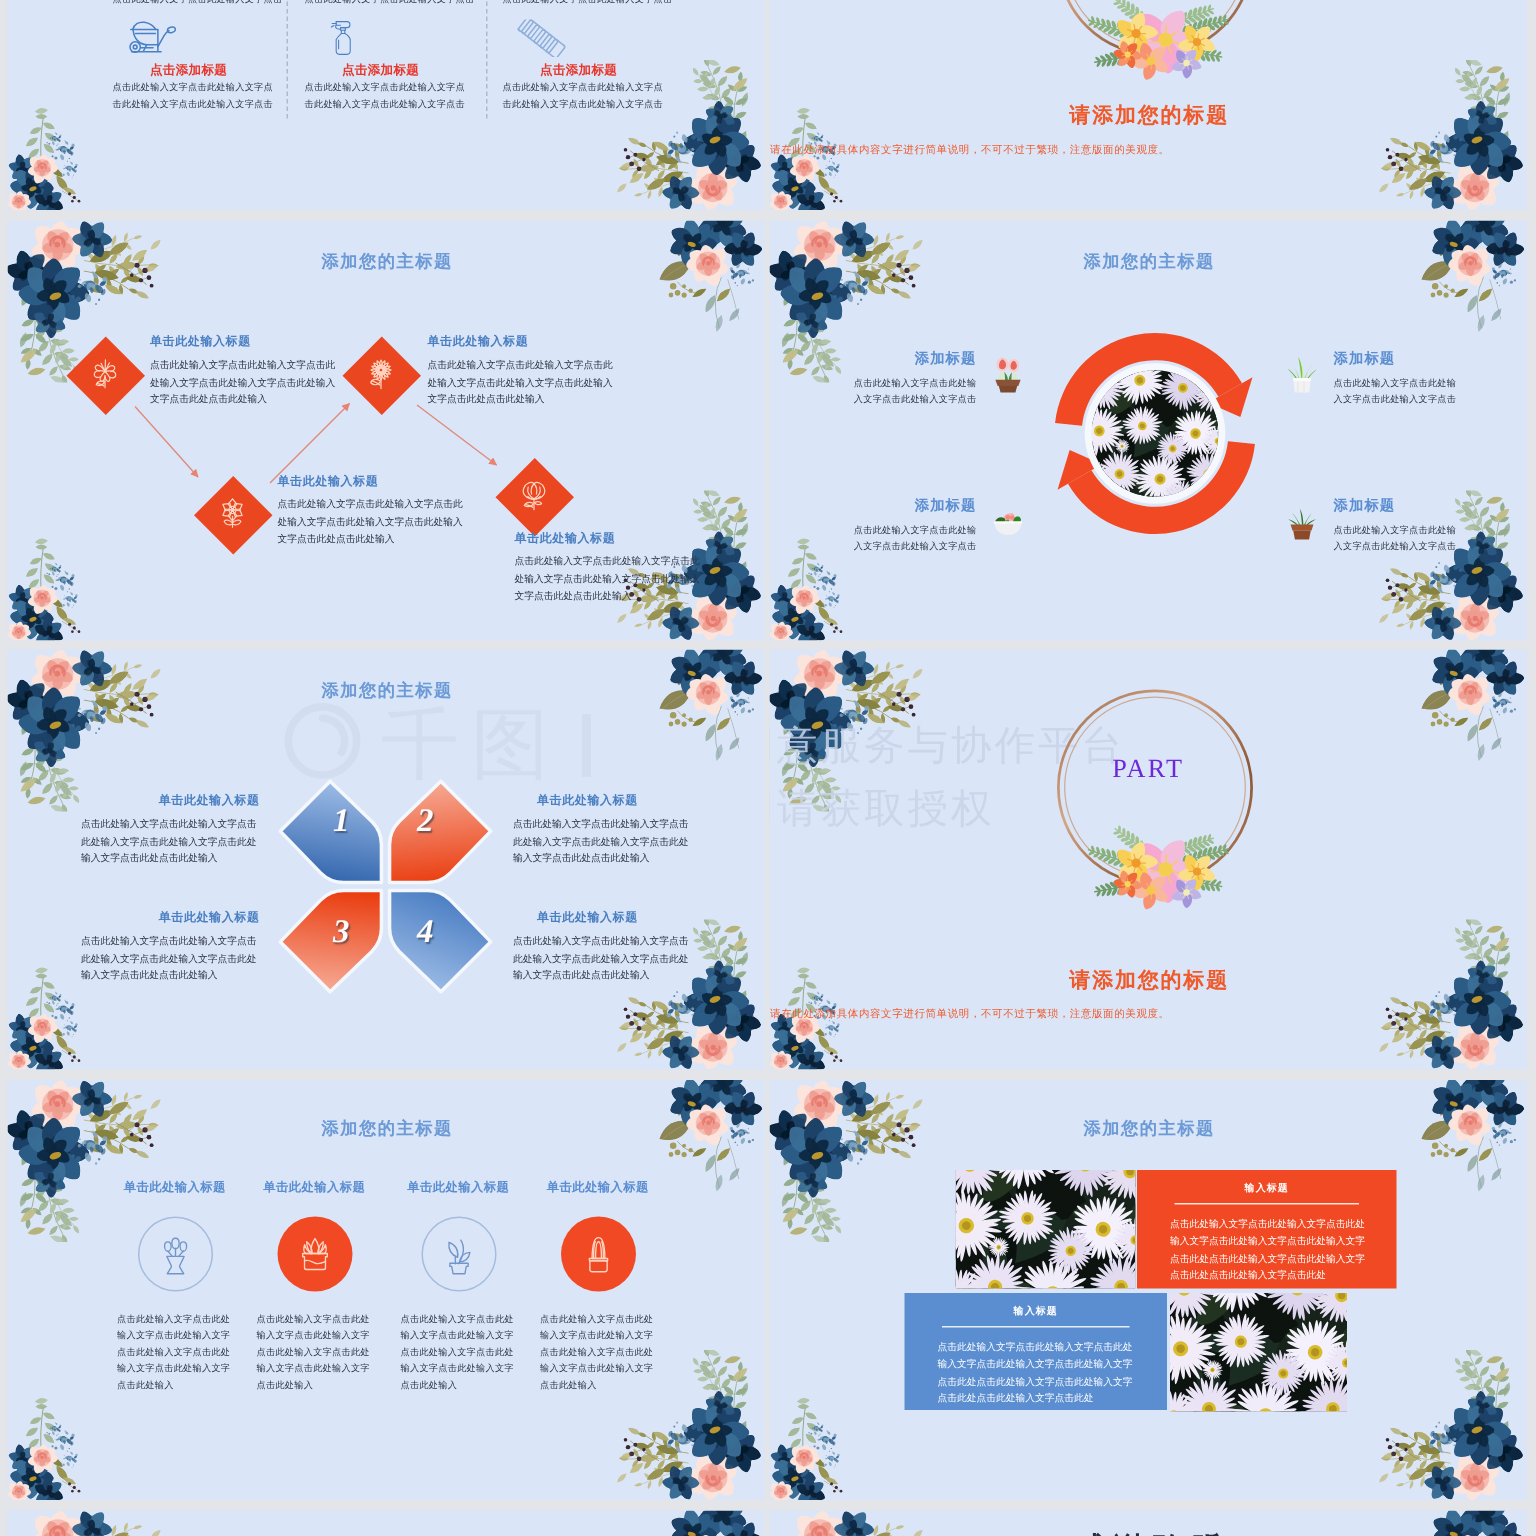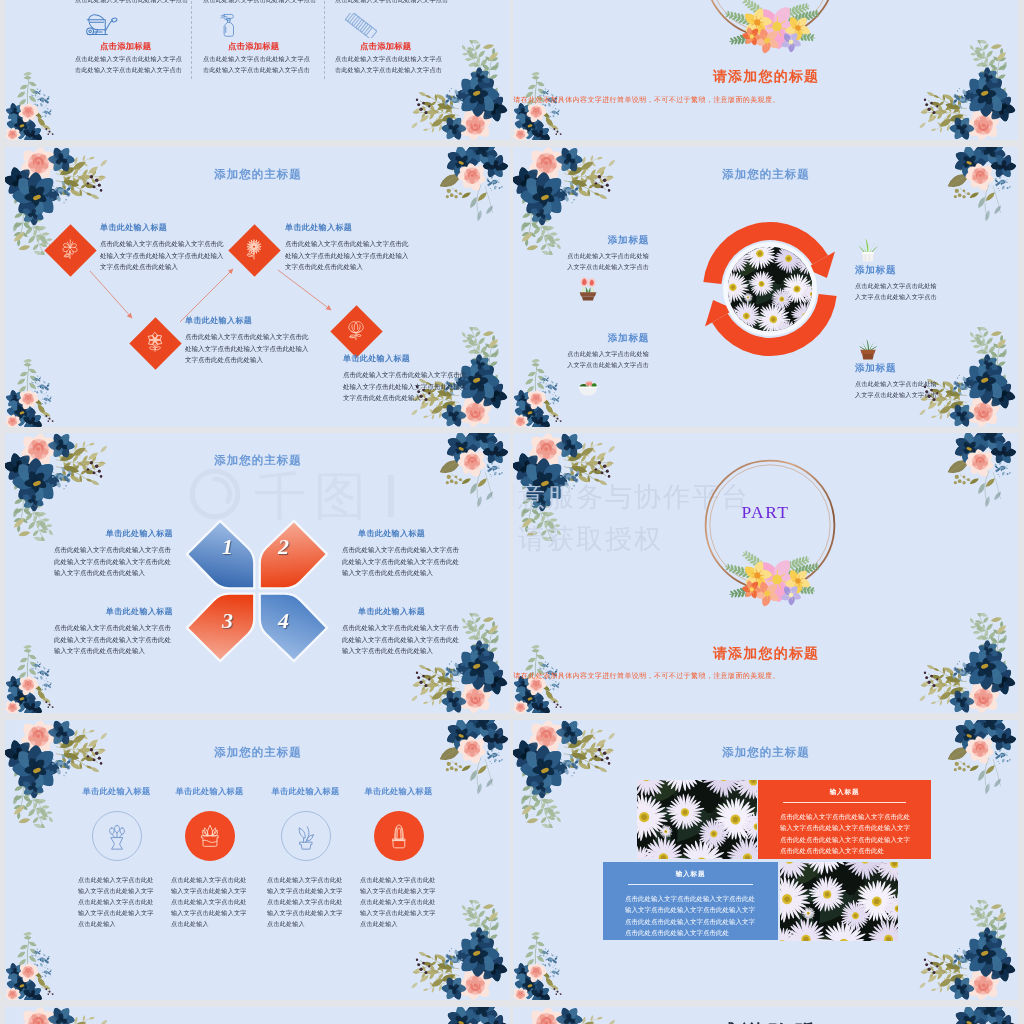--- a/index.html
+++ b/index.html
@@ -40,21 +40,21 @@
 .dia{position:absolute;width:54px;height:54px;}
 .diarot{position:absolute;left:8.5px;top:8.5px;width:37px;height:37px;background:#ea461f;transform:rotate(45deg);}
 .diaic{position:absolute;left:14px;top:13px;width:26px;height:26px;}
 .diaic svg{width:26px;height:26px;display:block;}
 .s3txt{position:absolute;}
 .s3h{font-size:8px;font-weight:bold;color:#4a7fc1;letter-spacing:.4px;margin-bottom:5px;}
 .s3b{font-size:6.5px;line-height:1.78;letter-spacing:0;}
 
 
 .cyc{position:absolute;left:190px;top:75px;line-height:0;}
-.s4grp{position:absolute;display:flex;align-items:flex-start;width:118px;flex-direction:column;}
+.s4grp{position:absolute;display:flex;align-items:flex-start;width:118px;}
 .s4grp.left{justify-content:flex-end;}
 .s4grp.right{justify-content:flex-start;}
 .s4txt{width:82px;}
 .s4grp.left .s4txt{text-align:right;}
 .s4grp.right .s4txt{text-align:left;}
 .s4h{font-size:9.6px;font-weight:bold;color:#5b8ed1;letter-spacing:.7px;margin-bottom:6px;line-height:1;}
 .s4b{font-size:6.1px;line-height:1.95;letter-spacing:.2px;}
 .s4ic{width:26px;height:32px;flex:0 0 26px;margin-top:-2px;}
 .s4grp.left .s4ic{margin-left:8px;}
 .s4grp.right .s4ic{margin-right:8px;}

